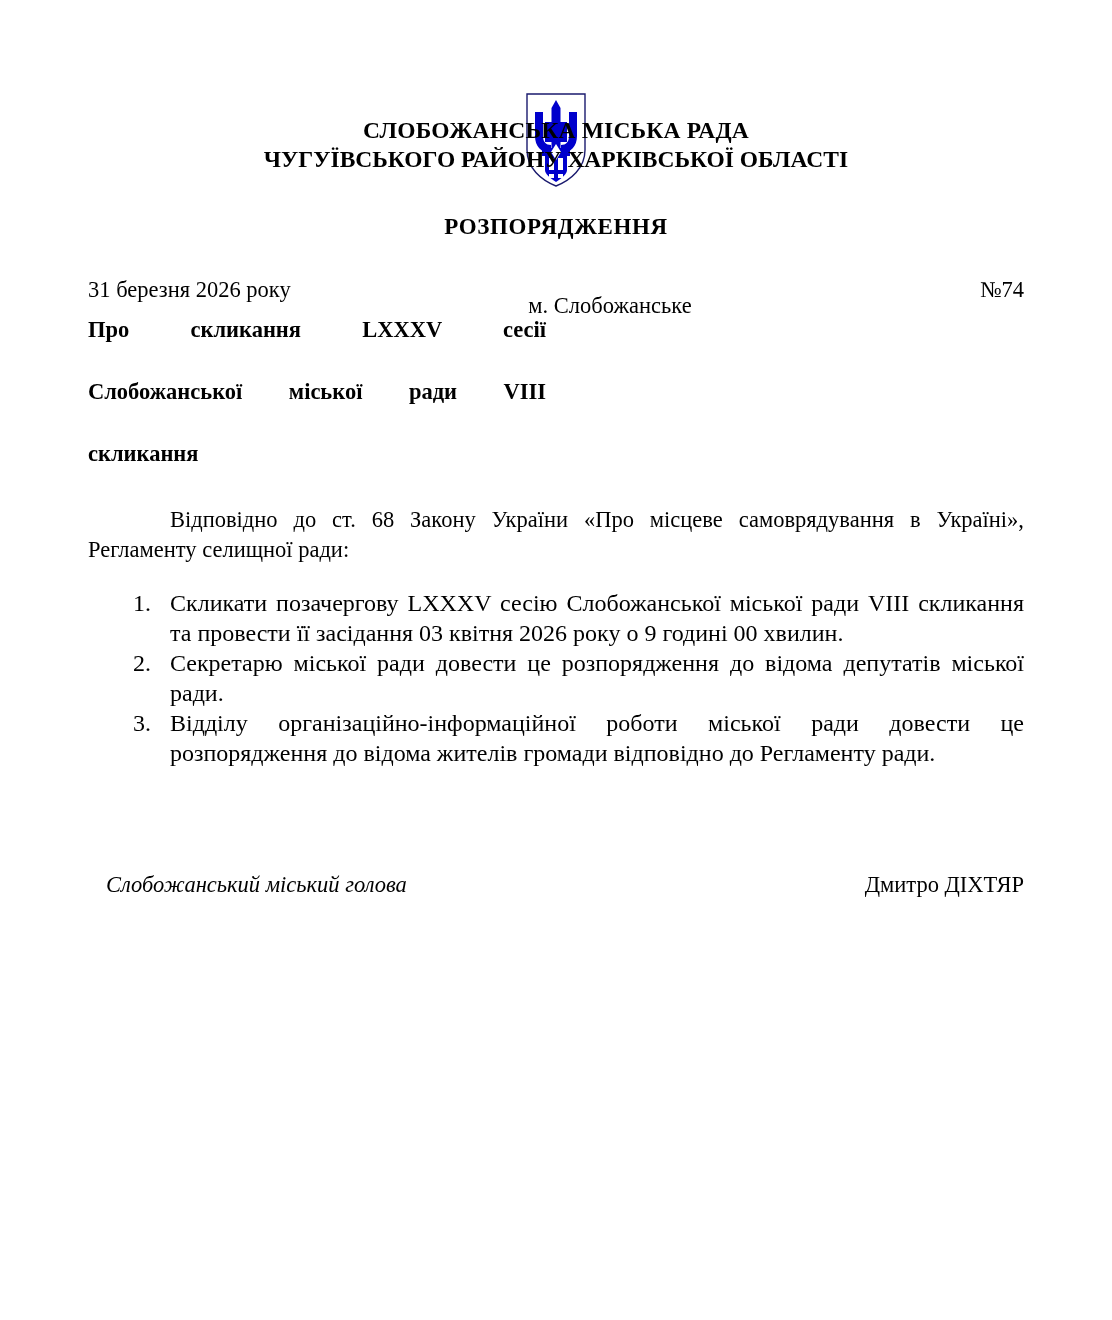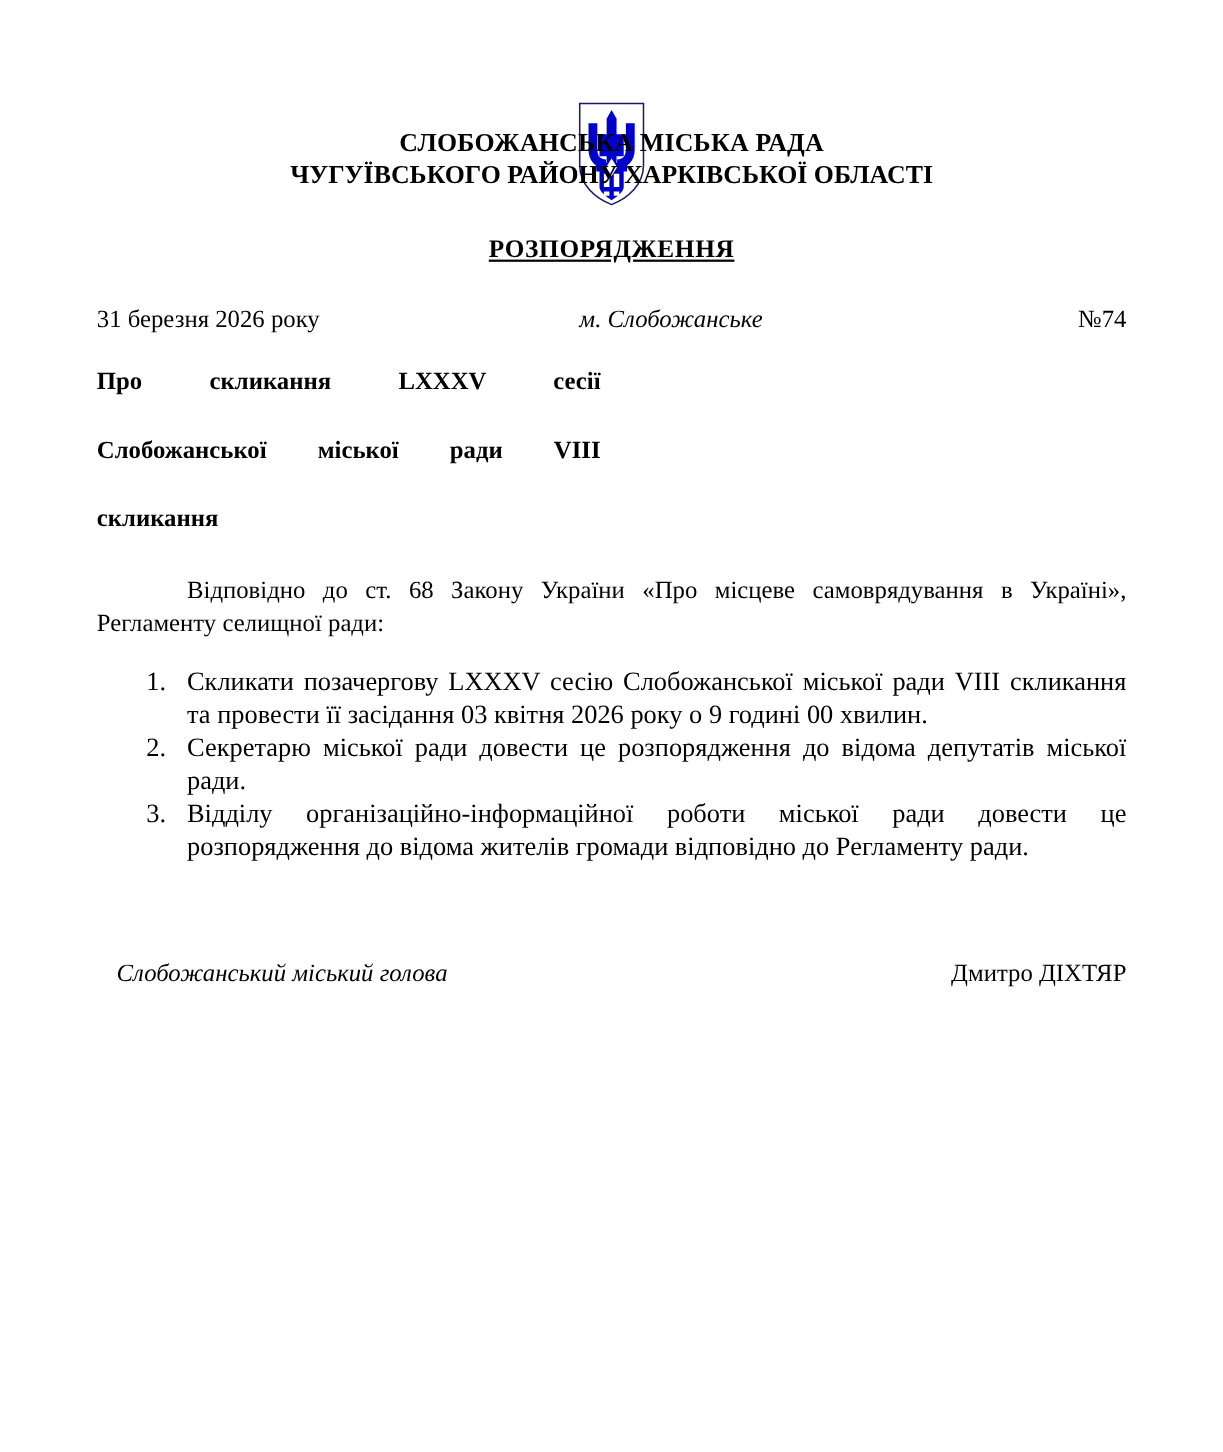--- a/index.html
+++ b/index.html
@@ -54,53 +54,51 @@
     letter-spacing: 0px;
   }
 
   
   .doc-title {
     text-align: center;
     font-weight: bold;
     font-size: 23px;
     letter-spacing: 0.6px;
     margin-top: 40px;
-    text-decoration: underline;
   }
 
   
   .date-row {
     position: relative;
     margin-top: 37px;
     height: 28px;
     font-size: 22.5px;
   }
   .date-row .date-left {
     position: absolute;
     left: 0;
     top: 0;
   }
   .date-row .date-city {
     position: absolute;
     left: 0;
     right: 0;
-    top: 0;
+    top: 16px;
     text-align: center;
     padding-left: 108px;
-    font-style: italic;
   }
   .date-row .date-number {
     position: absolute;
     right: 0;
     top: 0;
   }
 
   
   .subject {
-    margin-top: 26px;
+    margin-top: 9px;
     width: 458px;
     font-weight: bold;
     font-size: 22.5px;
     line-height: 31px;
     text-align: justify;
     text-justify: inter-word;
   }
   .subject .sline {
     display: block;
     text-align: justify;

